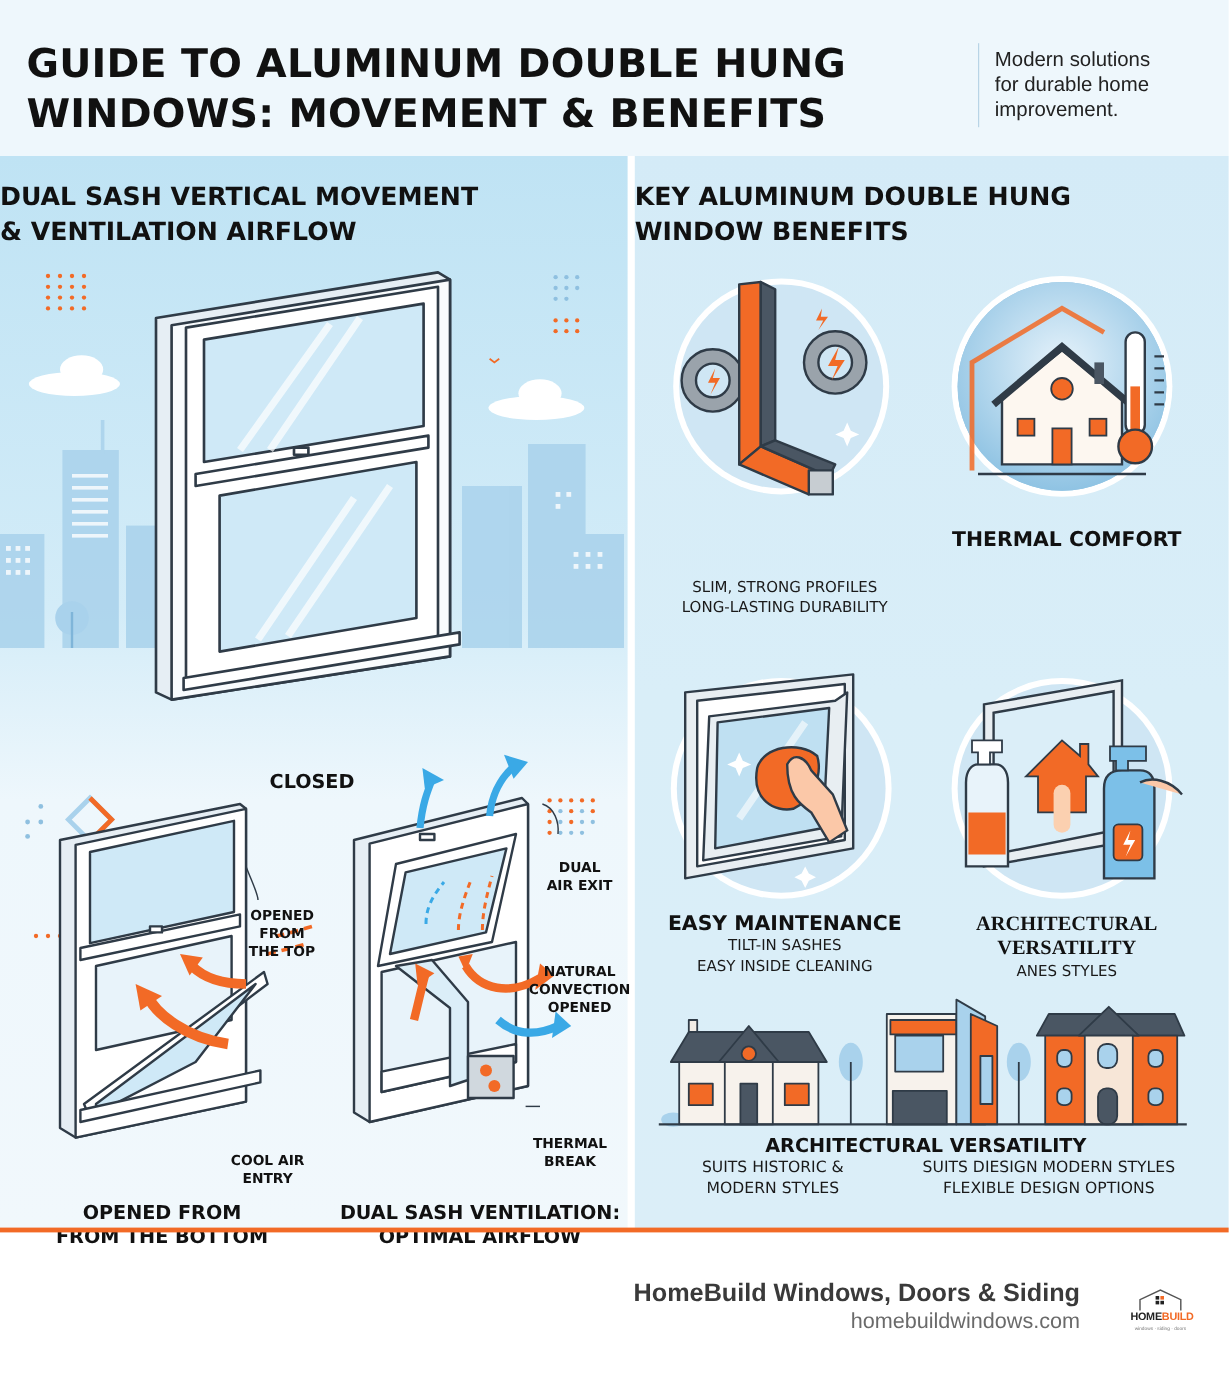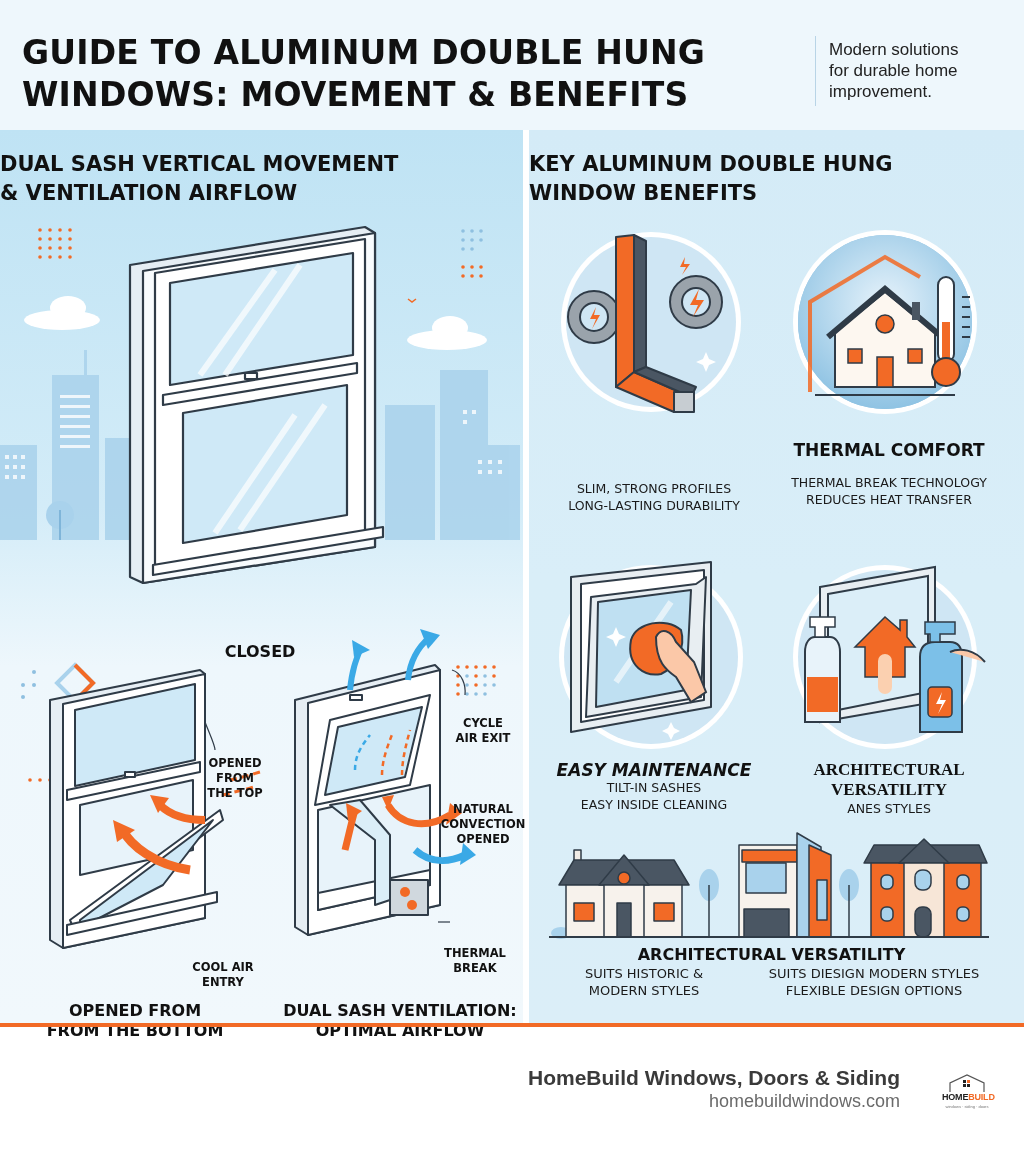--- a/index.html
+++ b/index.html
@@ -249,21 +249,21 @@
     <path d="M56,168 L72,176 L58,186 Z" fill="#f26a26"></path>
     <path d="M98,170 C110,190 135,195 160,180" stroke="#f26a26" stroke-width="7" fill="none"></path>
     <path d="M160,168 L172,178 L156,190 Z" fill="#f26a26"></path>
     <path d="M92,162 L104,160 L98,175 Z" fill="#f26a26"></path>
     <path d="M125,215 C140,228 158,228 175,220" stroke="#3aa9e6" stroke-width="7" fill="none"></path>
     <path d="M173,208 L186,220 L170,230 Z" fill="#3aa9e6"></path>
     <path d="M162,35 C172,38 176,50 175,60" stroke="#2f3b47" stroke-width="1.2" fill="none"></path>
     <line x1="148" y1="287" x2="160" y2="287" stroke="#2f3b47" stroke-width="1.2"></line>
   </svg>
   <div class="label small-label" style="left:448px;top:546px;width:70px;">
-    <div>CYCLE</div>
+    <div>DUAL</div>
     <div>AIR EXIT</div>
   </div>
   <div class="label small-label" style="left:438px;top:632px;width:90px;">
     <div>NATURAL</div>
     <div>CONVECTION</div>
     <div>OPENED</div>
   </div>
   <div class="label small-label" style="left:435px;top:776px;width:80px;">
     <div>THERMAL</div>
     <div>BREAK</div>
@@ -332,24 +332,20 @@
         <line x1="172" y1="110" x2="180" y2="110"></line>
     </g>
   </svg>
 
   <div class="benefit-desc" style="left:10px;top:350px;width:230px;">
     <div>SLIM, STRONG PROFILES</div>
     <div>LONG-LASTING DURABILITY</div>
   </div>
 
   <div class="benefit-title" style="left:240px;top:310px;width:240px;">THERMAL COMFORT</div>
-  <div class="benefit-desc" style="left:240px;top:344px;width:240px;">
-    <div>THERMAL BREAK TECHNOLOGY</div>
-    <div>REDUCES HEAT TRANSFER</div>
-  </div>
 
   <svg width="190" height="190" style="left:27px;top:432px;" viewBox="0 0 190 190">
     <circle cx="95" cy="95" r="92" fill="#ffffff"></circle>
     <circle cx="95" cy="95" r="87" fill="#cfe6f4"></circle>
     <g stroke="#2f3b47" stroke-width="2" stroke-linejoin="round">
       <path d="M15,15 L155,0 L155,145 L15,170 Z" fill="#e8eef2"></path>
       <path d="M25,22 L148,8 L148,138 L25,160 Z" fill="#ffffff"></path>
       <path d="M35,35 L140,22 L150,15 L145,135 L30,155 Z" fill="#e8eef2"></path>
       <path d="M42,40 L135,28 L130,128 L40,145 Z" fill="#bfe0f2"></path>
     </g>
@@ -372,21 +368,21 @@
     <path d="M15,90 C15,80 20,75 25,75 L40,75 C45,75 50,80 50,90 L50,160 L15,160 Z" fill="#e8f3fa" stroke="#2f3b47" stroke-width="2"></path>
     <path d="M17,115 L48,115 L48,150 L17,150 Z" fill="#f26a26"></path>
     <path d="M20,55 L45,55 L45,65 L35,65 L35,75 L25,75 L25,65 L20,65 Z" fill="#ffffff" stroke="#2f3b47" stroke-width="1.5"></path>
     <path d="M130,95 C130,85 135,80 145,80 L160,80 C168,80 172,85 172,95 L172,170 L130,170 Z" fill="#7cc0e8" stroke="#2f3b47" stroke-width="2"></path>
     <rect x="138" y="125" width="24" height="30" rx="4" fill="#f26a26" stroke="#2f3b47" stroke-width="1.5"></rect>
     <path d="M152,130 L146,142 L152,142 L148,152 L156,138 L150,138 Z" fill="#ffffff"></path>
     <path d="M135,60 L165,60 L165,72 L150,72 L150,80 L140,80 L140,72 L135,72 Z" fill="#7cc0e8" stroke="#2f3b47" stroke-width="1.5"></path>
     <path d="M160,90 C170,85 185,88 195,100" fill="#fbc8a8" stroke="#2f3b47" stroke-width="2"></path>
   </svg>
 
-  <div class="benefit-title" style="left:10px;top:630px;width:230px;font-style:italic;">EASY MAINTENANCE</div>
+  <div class="benefit-title" style="left:10px;top:630px;width:230px;">EASY MAINTENANCE</div>
   <div class="benefit-desc" style="left:10px;top:649px;width:230px;">
     <div>TILT-IN SASHES</div>
     <div>EASY INSIDE CLEANING</div>
   </div>
 
   <div class="benefit-title" style="left:240px;top:630px;width:240px;font-family:Liberation Serif, serif;">
     <div>ARCHITECTURAL</div>
     <div>VERSATILITY</div>
   </div>
   <div class="benefit-desc" style="left:240px;top:670px;width:240px;">ANES STYLES</div>

